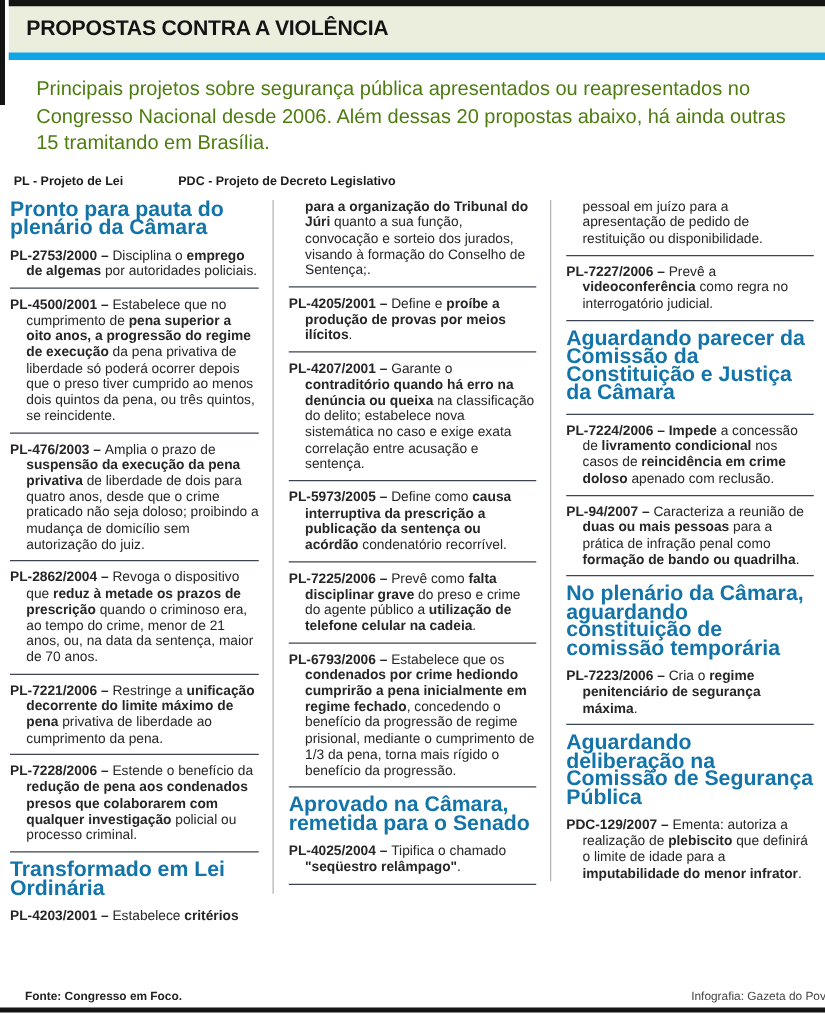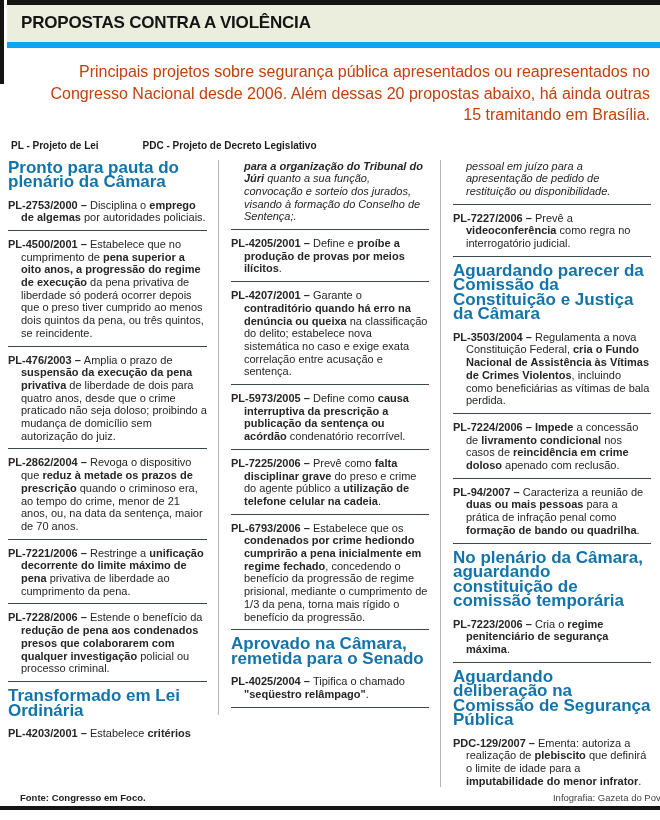--- a/index.html
+++ b/index.html
@@ -6,28 +6,28 @@
   .page{
     position:relative;width:660px;height:820px;overflow:hidden;background:#fff;
     font-family:"Liberation Sans","DejaVu Sans",sans-serif;color:#262626;
   }
   .leftbar{position:absolute;left:0;top:0;width:4px;height:84px;background:#141414;}
   .masthead{
     margin-left:7px;border-top:5px solid #141414;border-bottom:6px solid #0ea5e9;
     background:#ebeedd;padding:8px 0 9px 14px;
   }
   .title{font-size:17px;font-weight:bold;color:#141414;letter-spacing:-0.2px;}
-  .intro{margin:13px 10px 0 29px;font-size:16px;line-height:21.5px;color:#c2410c;text-align:right;}
+  .intro{margin:13px 10px 0 29px;font-size:16px;line-height:21.5px;color:#4d7c0f;}
   .legend{margin:14px 0 0 11px;font-size:10px;font-weight:bold;color:#1c1c1c;display:flex;gap:44px;}
   .columns{display:flex;align-items:flex-start;margin:9px 4px 0 8px;}
   .col{width:199px;flex:0 0 auto;}
   .col + .col{border-left:1px solid #b3b3b3;margin-left:11px;padding-left:12px;width:198px;}
   .sec-header{color:#1374aa;font-weight:bold;font-size:17px;line-height:14.5px;margin:1px 0 9px 0;}
   .item{font-size:11px;line-height:12.7px;color:#262626;padding-left:13px;text-indent:-13px;}
-  .item.cont{text-indent:0;font-style:italic;}
+  .item.cont{text-indent:0;}
   .item .bold{font-weight:bold;}
   .divider{height:0;border-top:1.5px solid #3c454f;margin:6px 0 7px 0;}
   .footer{
     position:absolute;left:12px;top:792px;width:660px;box-sizing:border-box;
     padding:0 6px 0 8px;display:flex;justify-content:space-between;font-size:9.5px;
   }
   .source{font-weight:bold;color:#222;}
   .credit{color:#444;}
   .bottombar{position:absolute;left:0;top:806px;width:660px;height:4px;background:#141414;}
 </style>
@@ -82,21 +82,20 @@
         <div class="sec-header">Aprovado na Câmara, remetida para o Senado</div>
         <div class="item"><span class="bold">PL-4025/2004 – </span><span>Tipifica o chamado </span><span class="bold">"seqüestro relâmpago"</span><span>.</span></div>
         <div class="divider"></div>
       </div>
       <div class="col">
         <div class="item cont"><span>pessoal em juízo para a apresentação de pedido de restituição ou disponibilidade.</span></div>
         <div class="divider"></div>
         <div class="item"><span class="bold">PL-7227/2006 – </span><span>Prevê a </span><span class="bold">videoconferência </span><span>como regra no interrogatório judicial.</span></div>
         <div class="divider"></div>
         <div class="sec-header">Aguardando parecer da Comissão da Constituição e Justiça da Câmara</div>
-        <div class="item"><span class="bold">PL-3503/2004 – </span><span>Regulamenta a nova Constituição Federal, </span><span class="bold">cria o Fundo Nacional de Assistência às Vítimas de Crimes Violentos</span><span>, incluindo como beneficiárias as vítimas de bala perdida.</span></div>
         <div class="divider"></div>
         <div class="item"><span class="bold">PL-7224/2006 – Impede </span><span>a concessão de </span><span class="bold">livramento condicional </span><span>nos casos de </span><span class="bold">reincidência em crime doloso </span><span>apenado com reclusão.</span></div>
         <div class="divider"></div>
         <div class="item"><span class="bold">PL-94/2007 – </span><span>Caracteriza a reunião de </span><span class="bold">duas ou mais pessoas </span><span>para a prática de infração penal como </span><span class="bold">formação de bando ou quadrilha</span><span>.</span></div>
         <div class="divider"></div>
         <div class="sec-header">No plenário da Câmara, aguardando constituição de comissão temporária</div>
         <div class="item"><span class="bold">PL-7223/2006 – </span><span>Cria o </span><span class="bold">regime penitenciário de segurança máxima</span><span>.</span></div>
         <div class="divider"></div>
         <div class="sec-header">Aguardando deliberação na Comissão de Segurança Pública</div>
         <div class="item"><span class="bold">PDC-129/2007 – </span><span>Ementa: autoriza a realização de </span><span class="bold">plebiscito </span><span>que definirá o limite de idade para a </span><span class="bold">imputabilidade do menor infrator</span><span>.</span></div>

